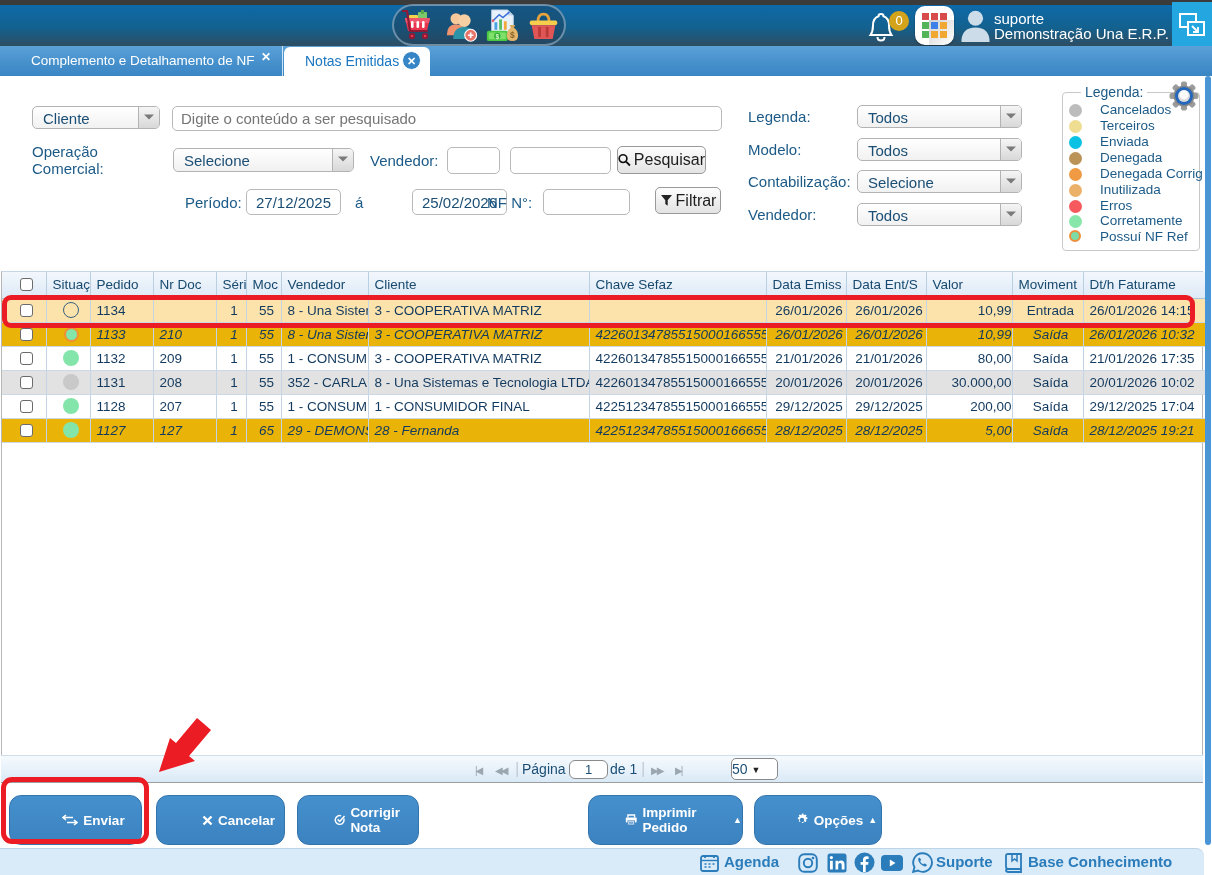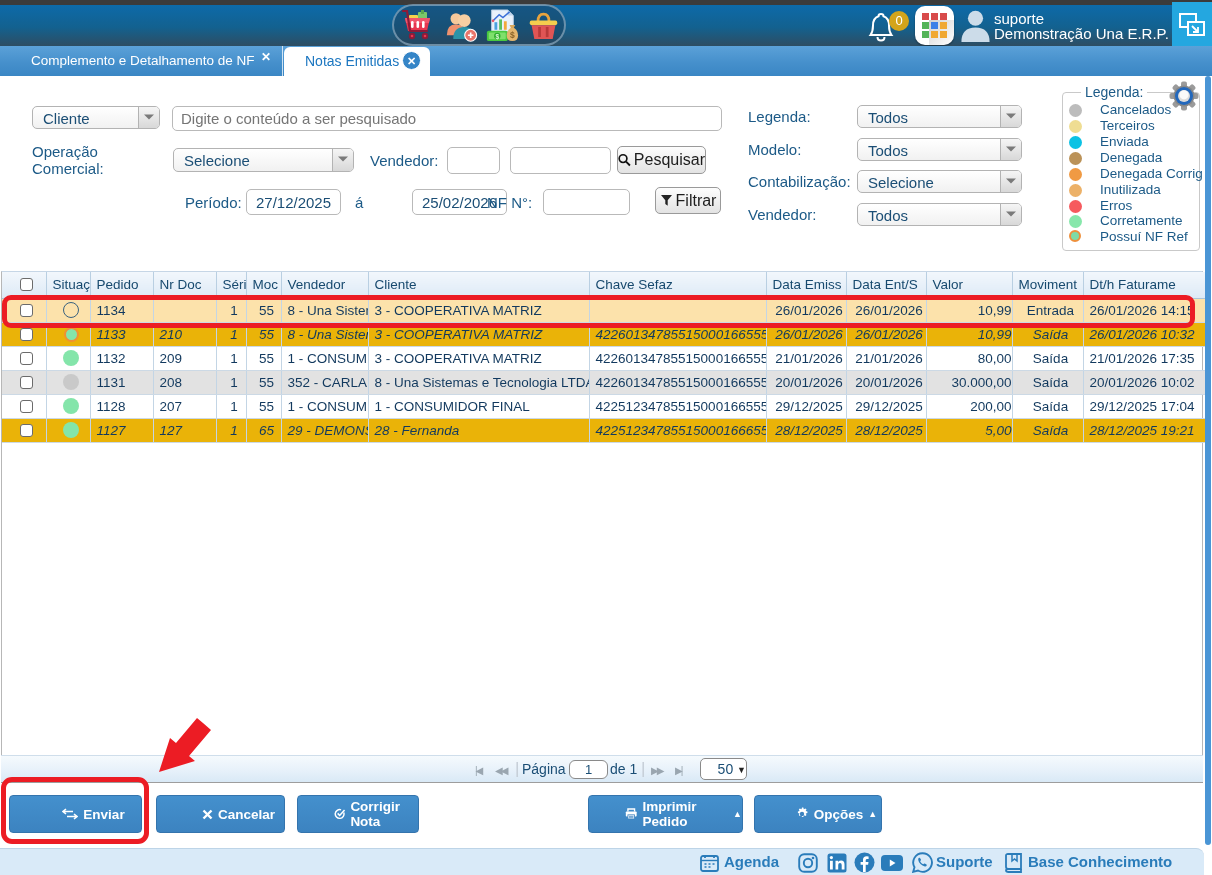--- a/index.html
+++ b/index.html
@@ -74,25 +74,25 @@
 td.ctr,th.ctr { text-align:center; padding:0; }
 td.rt { text-align:right; padding:0 5px 0 0; }
 
 
 #pagbar { left:1px; top:755px; width:1202px; height:28px;
   background:linear-gradient(180deg,#f5fafd 0%,#e7f1fa 55%,#d9e9f6 100%);
   border-top:1px solid #cfdeeb; border-bottom:1px solid #9d9d9d; color:#1b4e75; font-size:14px;}
 .pgarrow { color:#9aa6b0; font-size:10px; letter-spacing:-2px; }
 #pginp { position:absolute; left:568px; top:4px; width:39px; height:19px; border:1px solid #8a8a8a;
   border-radius:6px; background:#fff; text-align:center; font-size:13px; color:#1b4e75; line-height:18px;}
-#pgsel { position:absolute; left:699px; top:2px; width:47px; height:22px; border:1px solid #8a8a8a;
-  border-radius:5px; background:#fff; font-size:14px; color:#1b4e75; text-align:right; line-height:20px;}
-
-
-.bbtn { position:absolute; top:795px; height:38px; border-radius:4px; color:#fff;
+#pgsel { position:absolute; left:730px; top:2px; width:47px; height:22px; border:1px solid #8a8a8a;
+  border-radius:5px; background:#fff; font-size:14px; color:#1b4e75; text-align:left; line-height:20px;}
+
+
+.bbtn { position:absolute; top:795px; height:50px; border-radius:12px; color:#fff;
   background:linear-gradient(180deg,#4490cd 0%,#3c83c0 100%); border:1px solid #3474ad;
   font-size:13.5px; font-weight:bold; display:flex; align-items:center; justify-content:center; gap:5px;padding-left:36px; }
 
 
 #footer { left:0; top:848px; width:1204px; height:27px; background:#d9eaf8;
   border-top:1px solid #bdd4e7; border-radius:0 8px 0 0; }
 .ftxt { position:absolute; top:4px; color:#2a7cba; font-size:15px; font-weight:bold; }
 
 
 #sbar { left:1205px; top:76px; width:6px; height:769px; background:#4a95d5; border-radius:3px; }

